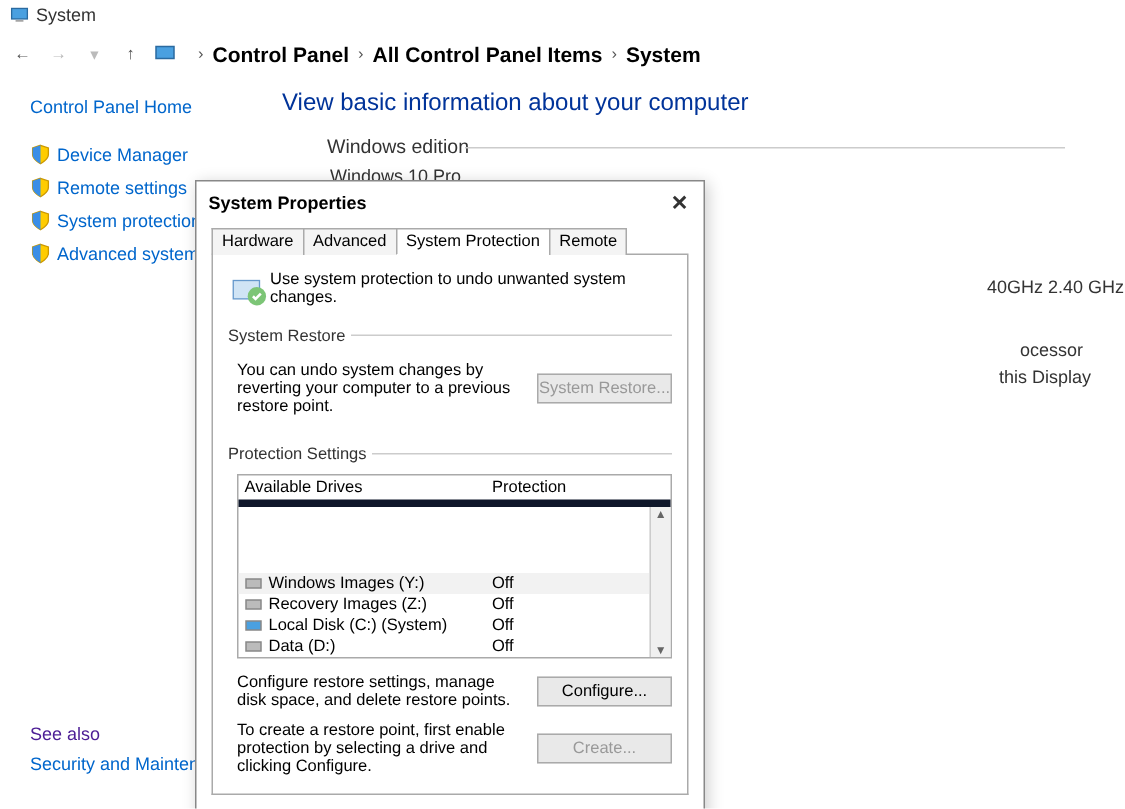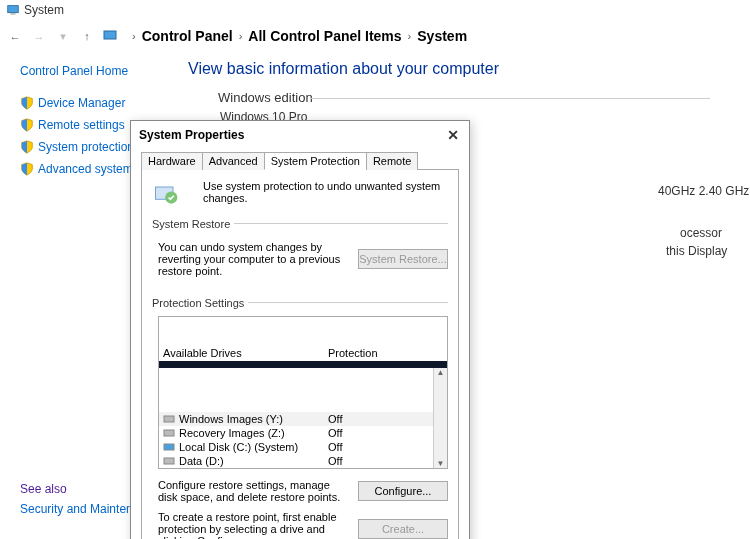--- a/index.html
+++ b/index.html
@@ -35,35 +35,35 @@
 .dialog { position: absolute; left: 130px; top: 120px; width: 340px; background: #fff; border: 1px solid #888; box-shadow: 2px 2px 10px rgba(0,0,0,.2); }
 .dlg-title { display:flex; align-items:center; justify-content:space-between; padding: 6px 8px; font-size: 12px; font-weight: bold; gap: 11px; }
 .dlg-close { width:16px; height:16px; display:flex; align-items:center; justify-content:center; font-size:14px; color:#333; }
 .dlg-body { padding: 0 10px 10px 10px; }
 
 .tabs { display:flex; border-bottom: 1px solid #aaa; margin-top: 2px; }
 .tab { font-size: 11px; padding: 2px 6px; border: 1px solid #aaa; border-bottom: none; background: #f4f4f4; margin-right: -1px; position:relative; top:1px; }
 .tab.active { background:#fff; border-bottom:1px solid #fff; }
 
 .dlg-panel { border:1px solid #aaa; border-top:none; padding: 10px 10px 6px 10px; }
-.info-row { display:flex; gap:23px; align-items:flex-start; margin-bottom: 10px; }
+.info-row { display:flex; gap:0; align-items:flex-start; margin-bottom: 10px; }
 .info-row .i { width:28px; height:28px; flex-shrink:0; }
 .info-row .t { font-size: 11px; }
 
 .groupbox { margin-top: 6px; }
 .gb-label { font-size:11px; color:#333; position:relative; padding-right: 4px; background:#fff; display:inline-block; z-index:1; }
 .gb-line { height:1px; background:#ccc; position:relative; top:-7px; z-index:0; }
 .gb-body { padding: 6px 0 2px 6px; }
 .gb-row { display:flex; align-items:center; gap:8px; margin: 4px 0; justify-content: space-between; }
 .gb-text { font-size:11px; flex:1; }
 .btn { font-size:11px; padding: 3px 0; border:1px solid #aaa; background:#e9e9e9; min-width: 90px; text-align:center; }
 .btn.disabled { color:#999; }
 
 .drive-list { border:1px solid #aaa; font-size:11px; }
-.dl-head { display:flex; border-bottom:7px solid #0f172a;margin-top:28px; }
+.dl-head { display:flex; border-bottom:5px solid #0f172a; }
 .dl-head div { padding:2px 4px; }
 .dl-c1 { width: 165px; }
 .dl-c2 { flex:1; }
 .dl-sb { width: 14px; background:#f0f0f0; border-left:1px solid #ccc; display:flex; flex-direction:column; align-items:center; justify-content:space-between; font-size:8px; color:#666; }
 .dl-rows-wrap { display:flex; }
 .dl-rows { flex:1; }
 .dl-row { display:flex; padding: 1px 4px; align-items:center; }
 .dl-row.sel { background:#f2f2f2; }
 .dl-row .di { width:12px; height:12px; margin-right:4px; flex-shrink:0; }
 .dl-row .dl-c1 { width: 149px; }

